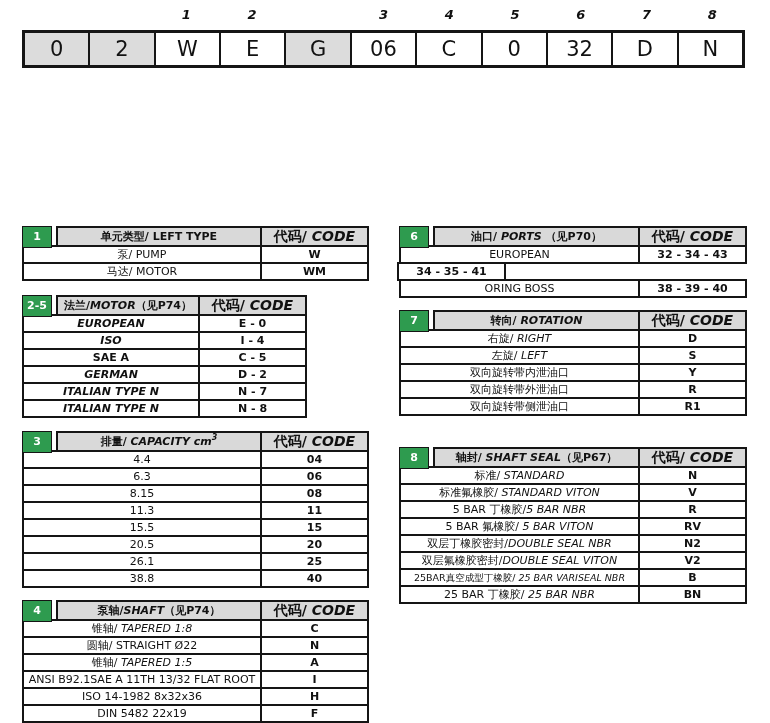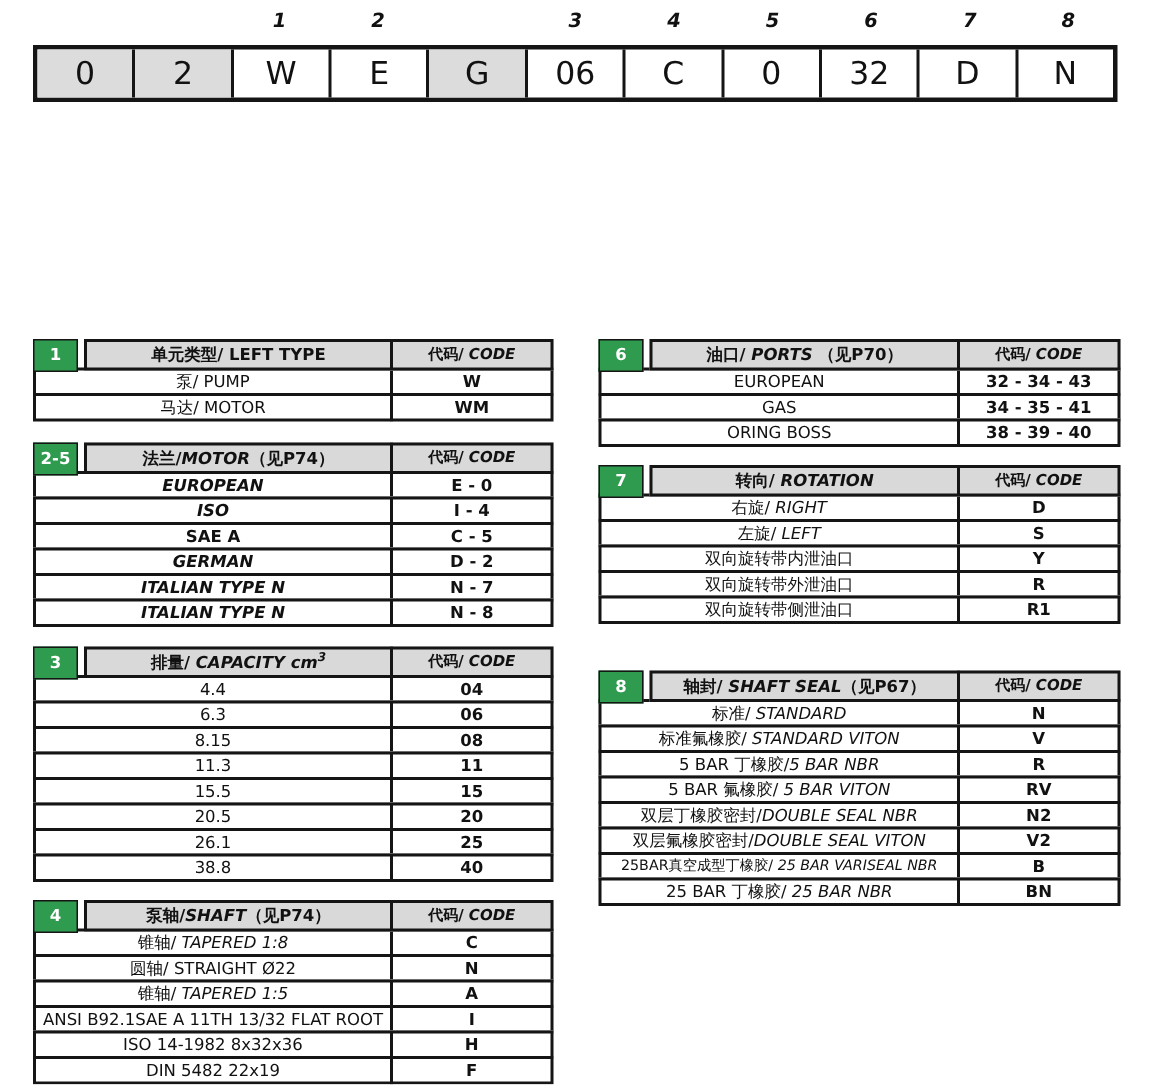--- a/index.html
+++ b/index.html
@@ -23,40 +23,40 @@
   }
   .code-cell{
     flex:1;border-left:2px solid var(--line);display:flex;align-items:center;justify-content:center;
     font-size:21px;font-weight:400;box-sizing:border-box;
   }
   .code-cell:first-child{border-left:none;}
   .code-cell.gray{background:var(--cell-gray);}
   
   .table{position:absolute;box-sizing:border-box;}
   .t-unit    {left:22px; top:226px;width:347px;}
-  .t-flange  {left:22px; top:295px;width:347px;}
+  .t-flange  {left:22px; top:295px;width:285px;}
   .t-capacity{left:22px; top:431px;width:347px;}
   .t-shaft   {left:22px; top:600px;width:347px;}
   .t-ports   {left:399px;top:226px;width:348px;}
   .t-rotation{left:399px;top:310px;width:348px;}
   .t-seal    {left:399px;top:447px;width:348px;}
   .thead{display:flex;height:21px;position:relative;z-index:2;}
   .badge{
     width:30px;height:22px;background:var(--green);border:1px solid var(--line);
     color:#fff;font-weight:700;font-size:11px;text-align:center;line-height:20px;
     box-sizing:border-box;margin-right:4px;flex:none;
   }
   .tcell{box-sizing:border-box;border:2px solid var(--line);}
   .title{
     flex:1;background:var(--hdr-gray);font-weight:700;font-size:11px;
     text-align:center;line-height:17px;white-space:nowrap;overflow:hidden;
   }
   .codehead{
     width:109px;flex:none;margin-left:-2px;background:var(--hdr-gray);
-    font-weight:700;font-size:10px;text-align:center;line-height:17px;
+    font-weight:700;font-size:14px;text-align:center;line-height:17px;
   }
   .trow{display:flex;height:19px;margin-top:-2px;position:relative;z-index:1;}
   .lab{
     flex:1;background:#fff;font-size:11px;font-weight:400;
     text-align:center;line-height:15px;white-space:nowrap;overflow:hidden;
   }
   .codeval{
     width:109px;flex:none;margin-left:-2px;background:#fff;font-weight:700;font-size:11px;
     text-align:center;line-height:15px;
   }
@@ -216,21 +216,20 @@
       <div class="thead">
         <div class="badge">6</div>
         <div class="tcell title"><span>油口/ </span><span class="it">PORTS</span><span> （见P70）</span></div>
         <div class="tcell codehead"><span>代码/ </span><span class="it">CODE</span></div>
       </div>
       <div class="trow">
         <div class="tcell lab"><span>EUROPEAN</span></div>
         <div class="tcell codeval">32 - 34 - 43</div>
       </div>
       <div class="trow">
-        <div class="tcell lab"><span>GAS</span></div>
         <div class="tcell codeval">34 - 35 - 41</div>
       </div>
       <div class="trow">
         <div class="tcell lab"><span>ORING BOSS</span></div>
         <div class="tcell codeval">38 - 39 - 40</div>
       </div>
     </div>
   <div class="table t-rotation">
       <div class="thead">
         <div class="badge">7</div>

